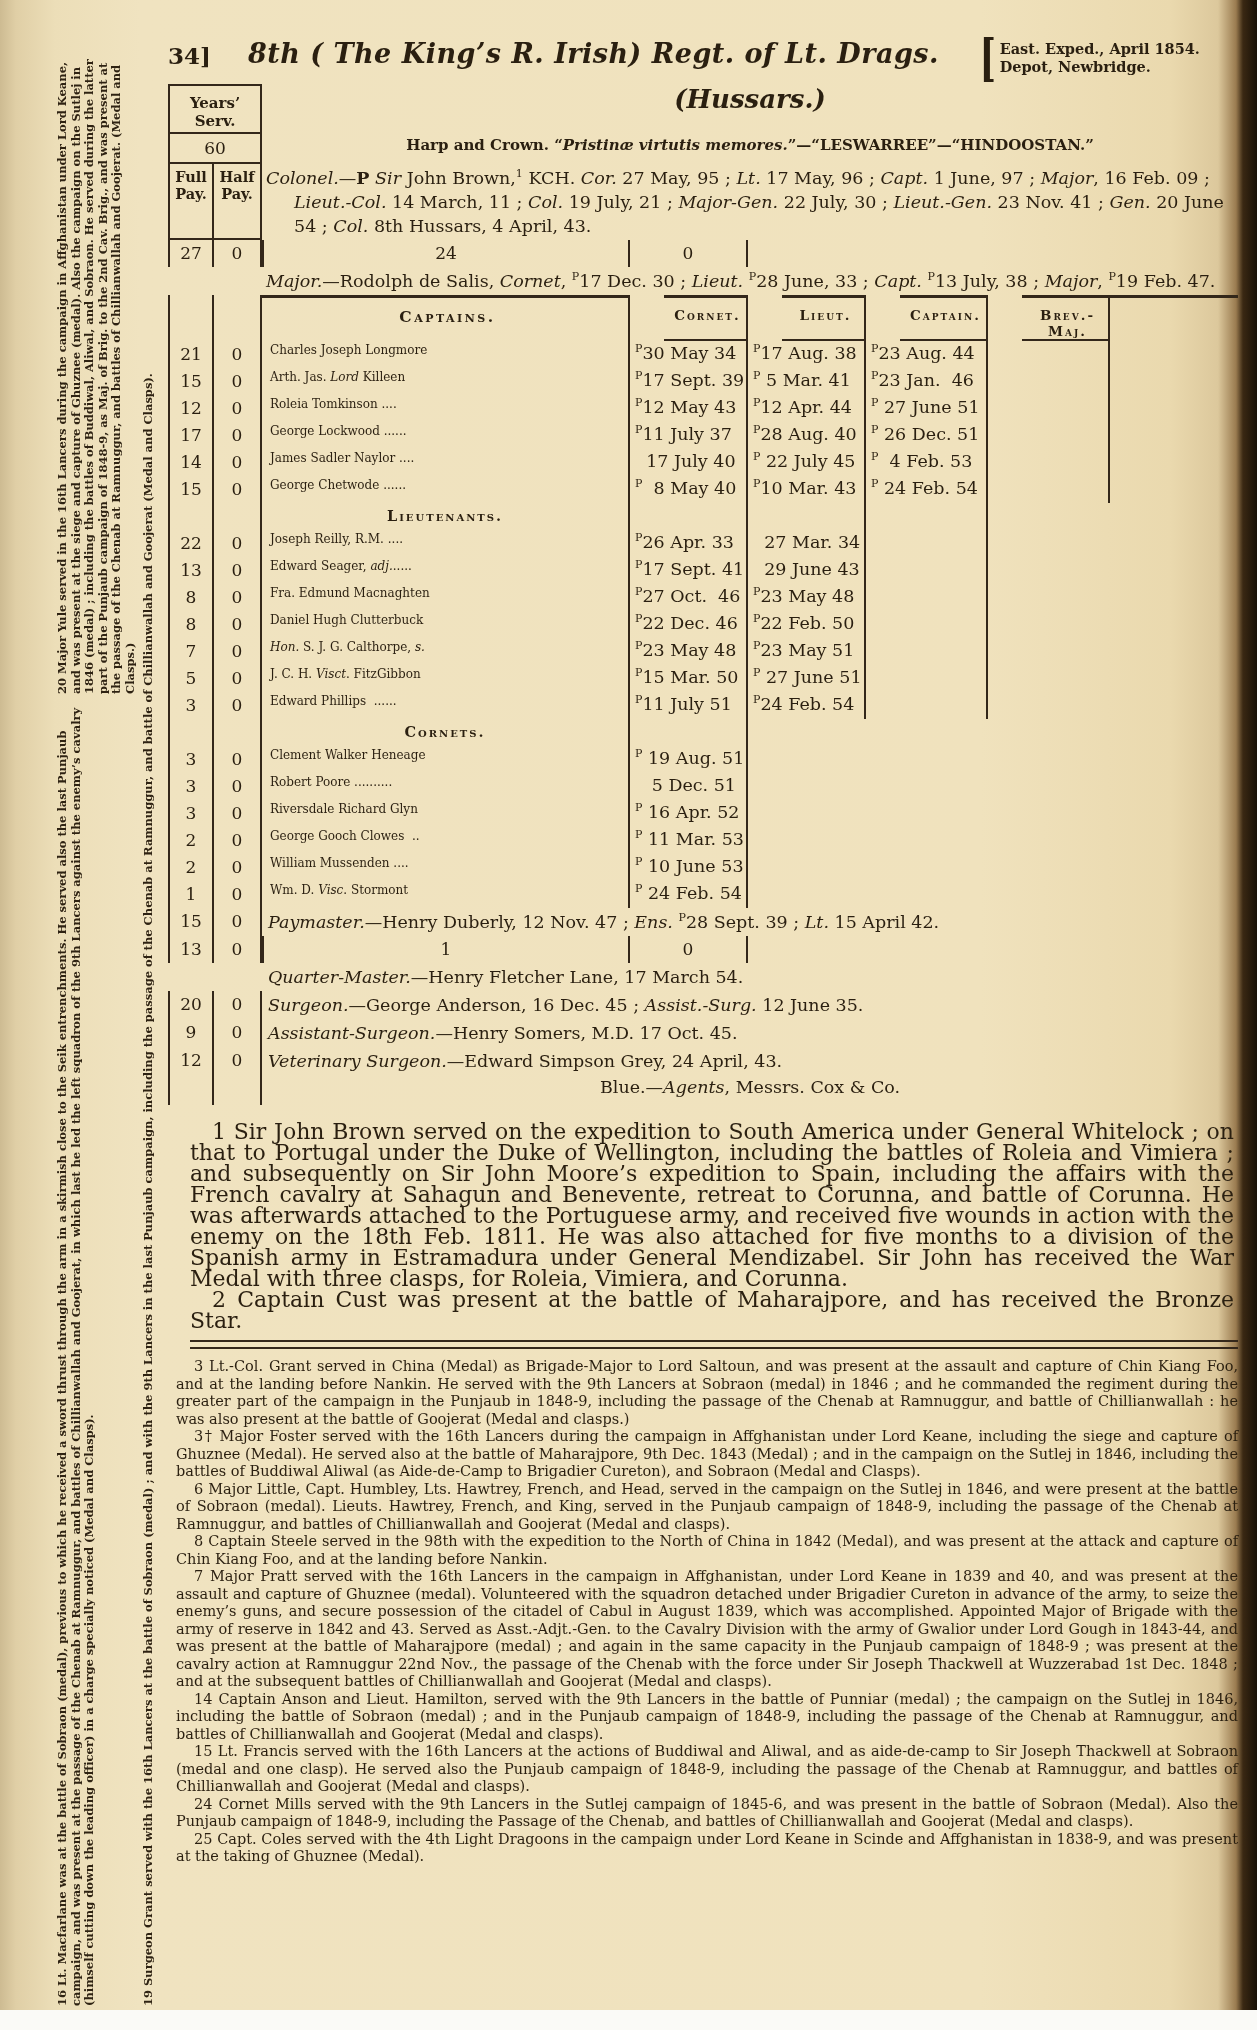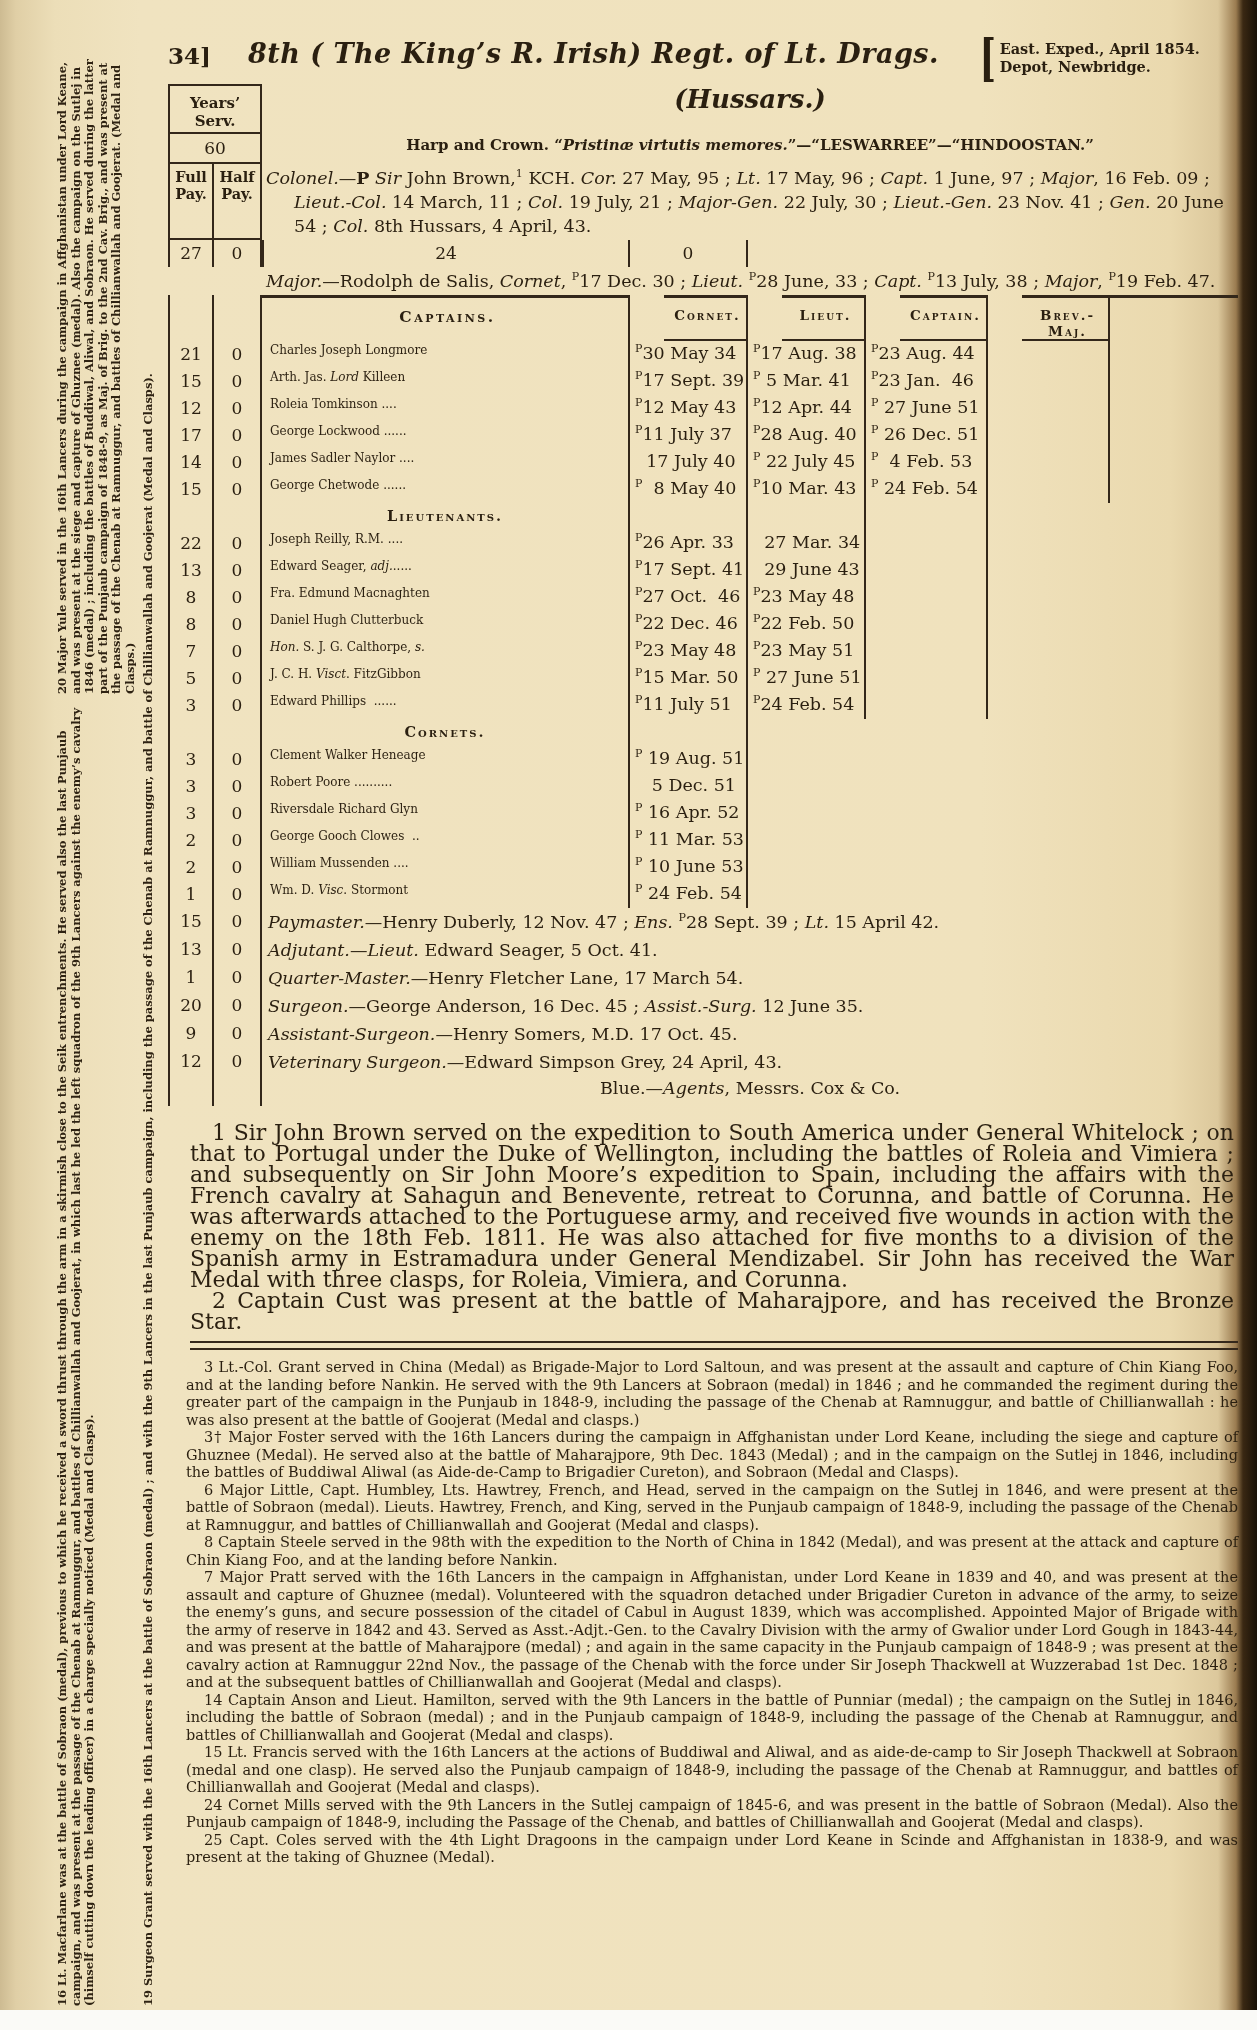--- a/index.html
+++ b/index.html
@@ -47,21 +47,21 @@
   .staff{font-size:17.5px;line-height:24px;padding-left:6px;}
   .agents{text-align:center;font-size:17.5px;min-height:30px;}
   sup.pm{font-size:11px;line-height:0;}
   sup.fn{font-size:11px;line-height:0;}
   .psym{font-weight:bold;}
 
   
   .fnu{margin:16px 4px 0 22px;font-size:22px;line-height:21px;text-align:justify;}
   .fnu p{margin:0;text-indent:22px;}
   .dblrule{margin:9px 0 9px 22px;border-top:2px solid #33271a;border-bottom:2px solid #33271a;height:5px;}
-  .fnl{margin-left:18px;font-size:14.5px;line-height:17.5px;text-align:justify;}
+  .fnl{margin-left:8px;font-size:14.5px;line-height:17.5px;text-align:justify;}
   .fnl p{margin:0;text-indent:18px;}
 
   
   .mnote{position:absolute;transform:rotate(-90deg);transform-origin:top left;
          font-size:11.5px;line-height:13.5px;color:#2e2212;font-weight:bold;}
   .mn16{left:56px;top:2006px;width:1310px;}
   .mn19{left:142px;top:2006px;width:1950px;}
   .mn20{left:56px;top:694px;width:636px;}
 </style>
 </head>
@@ -274,21 +274,20 @@
         <div class="gc date colsep"><sup class="pm">P</sup> 24 Feb. 54</div>
         <div class="gc date"></div>
         <div class="gc date"></div>
         <div class="gc date"></div>
         <div class="gc"></div>
         <div class="gc num sl sm">15</div>
         <div class="gc num sr">0</div>
         <div class="gc staff" style="grid-column: 3 / 9;"><i>Paymaster.</i>—Henry Duberly, 12 Nov. 47 ; <i>Ens.</i> <sup class="pm">P</sup>28 Sept. 39 ; <i>Lt.</i> 15 April 42.</div>
         <div class="gc num sl sm">13</div>
         <div class="gc num sr">0</div>
-        <div class="gc staff" style="grid-column: 3 / 9;"><i>Adjutant.</i>—<i>Lieut.</i> Edward Seager, 5 Oct. 41.</div>
         <div class="gc num sl sm">1</div>
         <div class="gc num sr">0</div>
         <div class="gc staff" style="grid-column: 3 / 9;"><i>Quarter-Master.</i>—Henry Fletcher Lane, 17 March 54.</div>
         <div class="gc num sl sm">20</div>
         <div class="gc num sr">0</div>
         <div class="gc staff" style="grid-column: 3 / 9;"><i>Surgeon.</i>—George Anderson, 16 Dec. 45 ;  <i>Assist.-Surg.</i> 12 June 35.</div>
         <div class="gc num sl sm">9</div>
         <div class="gc num sr">0</div>
         <div class="gc staff" style="grid-column: 3 / 9;"><i>Assistant-Surgeon.</i>—Henry Somers, M.D. 17 Oct. 45.</div>
         <div class="gc num sl sm">12</div>

